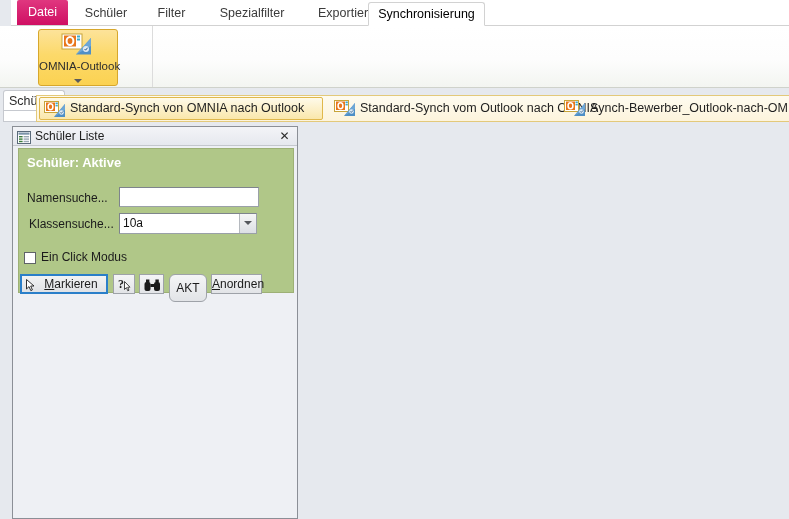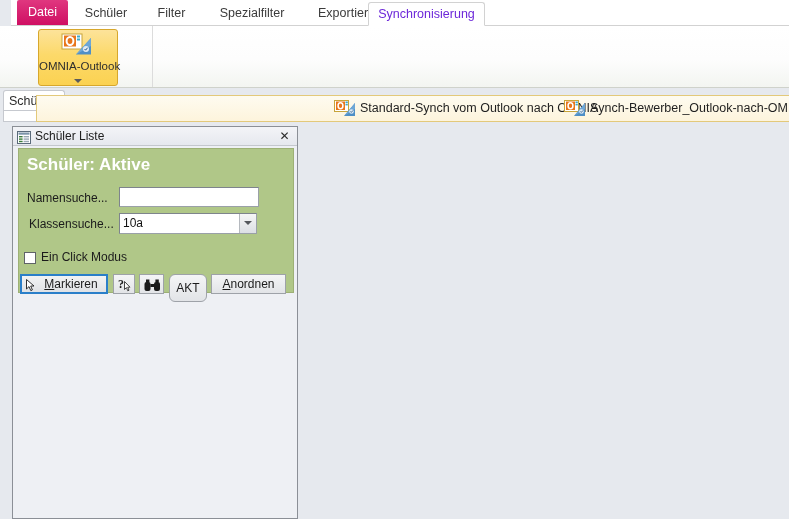--- a/index.html
+++ b/index.html
@@ -62,21 +62,21 @@
   }
   .tab.normal {
     background: transparent;
   }
   .tab.active {
     background: #ffffff;
     border: 1px solid #d2d2d2;
     border-bottom: 1px solid #ffffff;
     border-radius: 3px 3px 0 0;
     z-index: 5;
-    color: #6d28d9;
+    color: #000000;
   }
 
   
   .ribbon-body {
     position: absolute;
     left: 0; top: 26px;
     width: 789px;
     height: 62px;
     background: linear-gradient(to bottom, #ffffff 0%, #fdfdfd 55%, #f3f5f1 100%);
     border-bottom: 1px solid #cfd2cb;
@@ -252,21 +252,21 @@
     left: 4px; top: 2px;
     width: 276px;
     height: 145px;
     background: #b0c788;
     border: 1px solid #9db075;
     box-sizing: border-box;
   }
   .form-title {
     position: absolute;
     left: 8px; top: 6px;
-    font-size: 17px;
+    font-size: 13px;
     font-weight: bold;
     color: #ffffff;
     white-space: nowrap;
   }
   .form-row-label {
     position: absolute;
     font-size: 12px;
     color: #1b1b1b;
     white-space: nowrap;
   }
@@ -441,20 +441,36 @@
     </div>
   </div>
 
   <div class="bg-subtab">Schüle</div>
   <div class="bg-panel"></div>
 
   <div class="right-pane"></div>
 
   <div class="dropdown">
 
+    <div class="dd-item hover" style="left:2px; width:284px;">
+      <span class="dd-icon">
+        <svg width="24" height="18" viewBox="0 0 24 18">
+          <rect x="0.5" y="0.5" width="14" height="11" fill="#ffffff" stroke="#c8a43a" stroke-width="1"></rect>
+          <rect x="2" y="1.5" width="9" height="8.5" fill="#e8751a"></rect>
+          <ellipse cx="6.5" cy="5.8" rx="2.4" ry="3" fill="none" stroke="#ffffff" stroke-width="1.5"></ellipse>
+          <rect x="11.5" y="1.5" width="2.3" height="1.6" fill="#3fa9c9"></rect>
+          <rect x="11.5" y="3.8" width="2.3" height="1.6" fill="#3fa9c9"></rect>
+          <polygon points="10,16 21,3 21,16" fill="#4f8fc6"></polygon>
+          <polygon points="10,16 21,3 21,9" fill="#6ea7d6"></polygon>
+          <circle cx="17.5" cy="11.5" r="2.3" fill="#dfeaf5"></circle>
+          <path d="M16.5 11.5 l0.8 0.9 l1.6 -1.9" fill="none" stroke="#2a5b8c" stroke-width="0.9"></path>
+        </svg>
+      </span>
+      <span>Standard-Synch von OMNIA nach Outlook</span>
+    </div>
 
     <div class="dd-item" style="left:293px; width:262px;">
       <span class="dd-icon">
         <svg width="24" height="18" viewBox="0 0 24 18">
           <rect x="0.5" y="0.5" width="14" height="11" fill="#ffffff" stroke="#c8a43a" stroke-width="1"></rect>
           <rect x="2" y="1.5" width="9" height="8.5" fill="#e8751a"></rect>
           <ellipse cx="6.5" cy="5.8" rx="2.4" ry="3" fill="none" stroke="#ffffff" stroke-width="1.5"></ellipse>
           <rect x="11.5" y="1.5" width="2.3" height="1.6" fill="#3fa9c9"></rect>
           <rect x="11.5" y="3.8" width="2.3" height="1.6" fill="#3fa9c9"></rect>
           <polygon points="10,16 21,3 21,16" fill="#4f8fc6"></polygon>
@@ -553,21 +569,21 @@
             <rect x="11.4" y="0.5" width="3.4" height="3" fill="#1b1b1b"></rect>
             <rect x="6.4" y="5" width="3.8" height="3" fill="#1b1b1b"></rect>
           </svg>
         </span>
       </div>
 
       <div class="btn" style="left:155px; top:128px; width:38px; height:28px;border-radius:6px;">
         <span class="btn-text">AKT</span>
       </div>
 
-      <div class="btn" style="left:197px; top:128px; width:75px; height:20px;">
+      <div class="btn" style="left:197px; top:128px; width:51px; height:20px;">
         <span class="btn-text">
           <u>A</u><span>nordnen</span>
         </span>
       </div>
 
     </div>
   </div>
 
   <div class="listbox">
     <div class="lb-sep1"></div>

